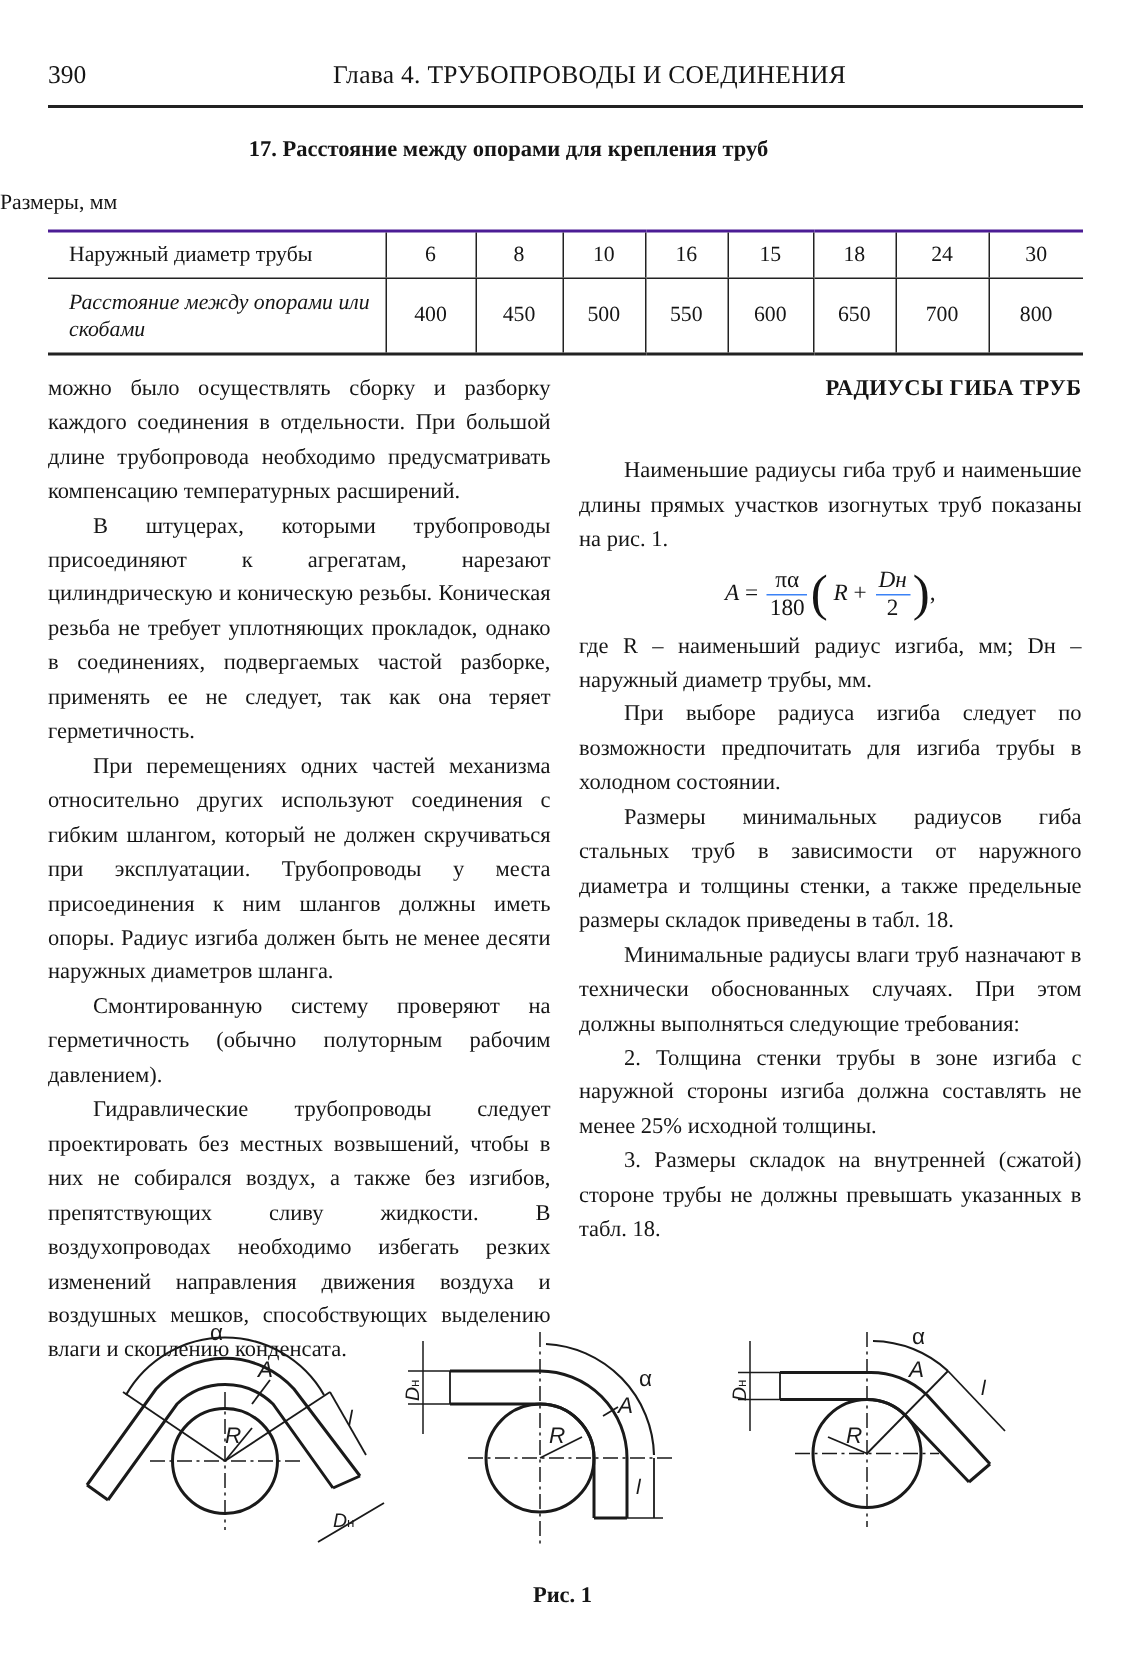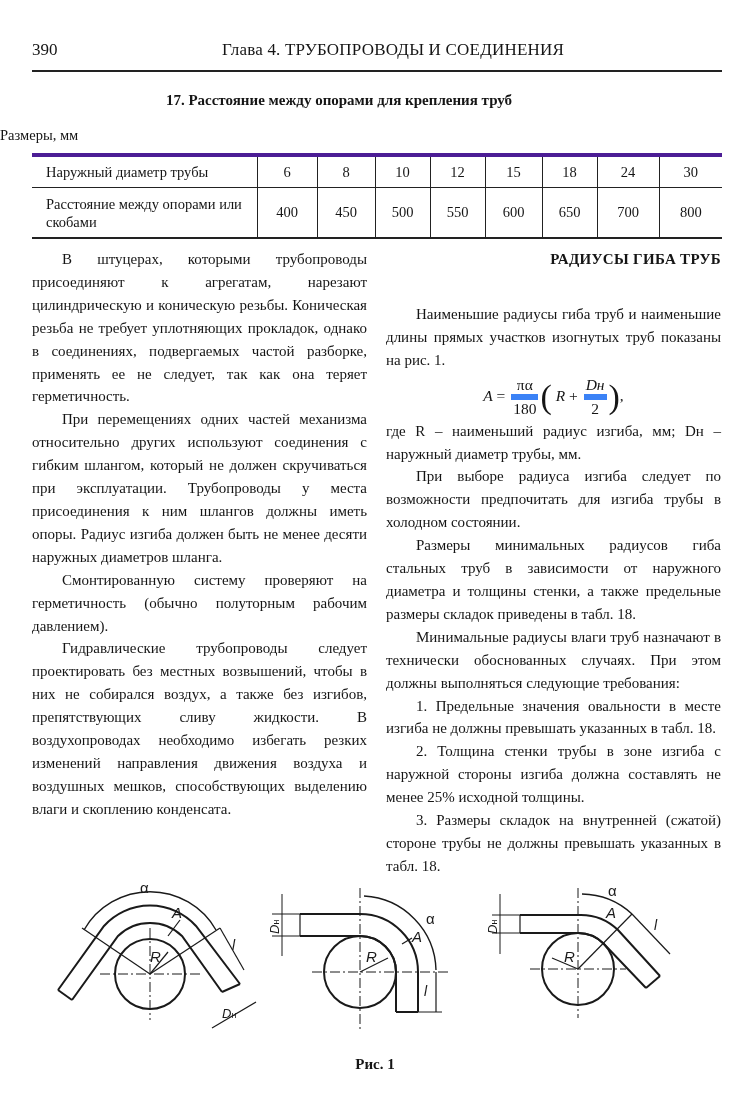--- a/index.html
+++ b/index.html
@@ -6,33 +6,33 @@
   body { width: 750px; height: 1109px; position: relative; overflow: hidden;
          font-family: "Liberation Serif", "DejaVu Serif", serif; color: #151515; }
   .page-num { position: absolute; left: 32px; top: 40px; font-size: 17px; font-weight: normal; }
   .running-head { position: absolute; left: 222px; top: 40px; font-size: 17px; letter-spacing: 0.2px; }
   .head-rule { position: absolute; left: 32px; top: 70px; width: 690px; height: 0; border-top: 2px solid #222; }
   .table-title { position: absolute; left: 0; width: 678px; top: 92px; text-align: center; font-size: 15px; font-weight: bold; }
   .table-units { position: absolute; left: 0; width: 750px; top: 127px; text-align: left; font-size: 14.5px; }
   table.spans { position: absolute; left: 32px; top: 153px; width: 690px; border-collapse: collapse; font-size: 14.5px; }
   table.spans td { border-left: 1px solid #222; text-align: center; padding: 0; }
   table.spans td:first-child { border-left: none; text-align: left; padding-left: 14px; }
-  table.spans tr.r1 td { height: 30px; border-top: 4px solid #4c1d95; border-bottom: 1.5px solid #222; }
+  table.spans tr.r1 td { height: 30px; border-top: 2px solid #4c1d95; border-bottom: 1.5px solid #222; }
   table.spans tr.r2 td { height: 49px; border-bottom: 2px solid #222; }
-  .r2 .lab { text-align: justify; text-align-last: left; line-height: 18px; padding-right: 6px; }
+  .r2 .lab { text-align: justify; text-align-last: left; line-height: 18px; padding-right: 6px; font-style: italic; }
   .col { position: absolute; top: 248px; width: 335px; font-size: 15px; line-height: 22.9px; text-align: justify; }
   .col.left { left: 32px; }
   .col.right { left: 386px; }
   .col p { margin: 0; text-indent: 0; }
   .col p.ind { text-indent: 30px; }
   .sec-title { text-align: right; font-weight: bold; font-size: 15px; margin: 0 0 32px 0; letter-spacing: 0.3px; }
   .formula { text-align: center; height: 44px; line-height: 44px; margin: 2px 0 2px 0; font-size: 15.5px; position: relative; }
   .formula .it { font-style: italic; }
   .frac { display: inline-block; vertical-align: middle; text-align: center; line-height: 18px; margin: 0 2px; }
-  .frac .num { display: block; border-bottom: 6px solid #3b82f6; padding: 0 2px; }
+  .frac .num { display: block; border-bottom: 1px solid #3b82f6; padding: 0 2px; }
   .frac .den { display: block; padding: 0 2px; }
   .paren { font-size: 34px; vertical-align: middle; font-weight: 200; }
   .figs { position: absolute; left: 0; top: 870px; width: 750px; height: 190px; }
   .fig-caption { position: absolute; left: 0; width: 750px; top: 1056px; text-align: center; font-size: 15px; font-weight: bold; }
   svg text { font-family: "Liberation Sans", "DejaVu Sans", sans-serif; }
 </style>
 </head>
 <body>
 
 <div class="page-num">390</div>
@@ -53,41 +53,42 @@
       <col style="width:55px">
       <col style="width:62px">
       <col>
   </colgroup>
   <tbody>
       <tr class="r1">
     <td>Наружный диаметр трубы</td>
     <td>6</td>
     <td>8</td>
     <td>10</td>
-    <td>12</td>
+    <td>16</td>
     <td>15</td>
     <td>18</td>
     <td>24</td>
     <td>30</td>
   </tr>
   <tr class="r2">
     <td class="lab">Расстояние между опорами или скобами</td>
     <td>400</td>
     <td>450</td>
     <td>500</td>
     <td>550</td>
     <td>600</td>
     <td>650</td>
     <td>700</td>
     <td>800</td>
   </tr>
 </tbody>
   </table>
 
 <div class="col left">
+  <p>можно было осуществлять сборку и разборку каждого соединения в отдельности. При большой длине трубопровода необходимо предусматривать компенсацию температурных расширений.</p>
   <p class="ind">В штуцерах, которыми трубопроводы присоединяют к агрегатам, нарезают цилиндрическую и коническую резьбы. Коническая резьба не требует уплотняющих прокладок, однако в соединениях, подвергаемых частой разборке, применять ее не следует, так как она теряет герметичность.</p>
   <p class="ind">При перемещениях одних частей механизма относительно других используют соединения с гибким шлангом, который не должен скручиваться при эксплуатации. Трубопроводы у места присоединения к ним шлангов должны иметь опоры. Радиус изгиба должен быть не менее десяти наружных диаметров шланга.</p>
   <p class="ind">Смонтированную систему проверяют на герметичность (обычно полуторным рабочим давлением).</p>
   <p class="ind">Гидравлические трубопроводы следует проектировать без местных возвышений, чтобы в них не собирался воздух, а также без изгибов, препятствующих сливу жидкости. В воздухопроводах необходимо избегать резких изменений направления движения воздуха и воздушных мешков, способствующих выделению влаги и скоплению конденсата.</p>
 </div>
 
 <div class="col right">
   <div class="sec-title">РАДИУСЫ ГИБА ТРУБ</div>
   <p class="ind">Наименьшие радиусы гиба труб и наименьшие длины прямых участков изогнутых труб показаны на рис. 1.</p>
   <div class="formula">
@@ -101,21 +102,20 @@
     <span>+</span>
     <span class="frac">
       <span class="num it">Dн</span>
       <span class="den">2</span>
     </span><span class="paren">)</span><span>,</span>
   </div>
   <p>где R – наименьший радиус изгиба, мм; Dн – наружный диаметр трубы, мм.</p>
   <p class="ind">При выборе радиуса изгиба следует по возможности предпочитать для изгиба трубы в холодном состоянии.</p>
   <p class="ind">Размеры минимальных радиусов гиба стальных труб в зависимости от наружного диаметра и толщины стенки, а также предельные размеры складок приведены в табл. 18.</p>
   <p class="ind">Минимальные радиусы влаги труб назначают в технически обоснованных случаях. При этом должны выполняться следующие требования:</p>
-  <p class="ind">1. Предельные значения овальности в месте изгиба не должны превышать указанных в табл. 18.</p>
   <p class="ind">2. Толщина стенки трубы в зоне изгиба с наружной стороны изгиба должна составлять не менее 25% исходной толщины.</p>
   <p class="ind">3. Размеры складок на внутренней (сжатой) стороне трубы не должны превышать указанных в табл. 18.</p>
 </div>
 
 <svg class="figs" viewBox="0 870 750 190" xmlns="http://www.w3.org/2000/svg" fill="none" stroke="#1a1a1a" stroke-width="2">
 
   <g>
     <circle cx="150" cy="974" r="35"></circle>
     <line x1="100" y1="974" x2="200" y2="974" stroke-width="1" stroke-dasharray="10,3,2,3"></line>
     <line x1="150" y1="928" x2="150" y2="1020" stroke-width="1" stroke-dasharray="10,3,2,3"></line>

